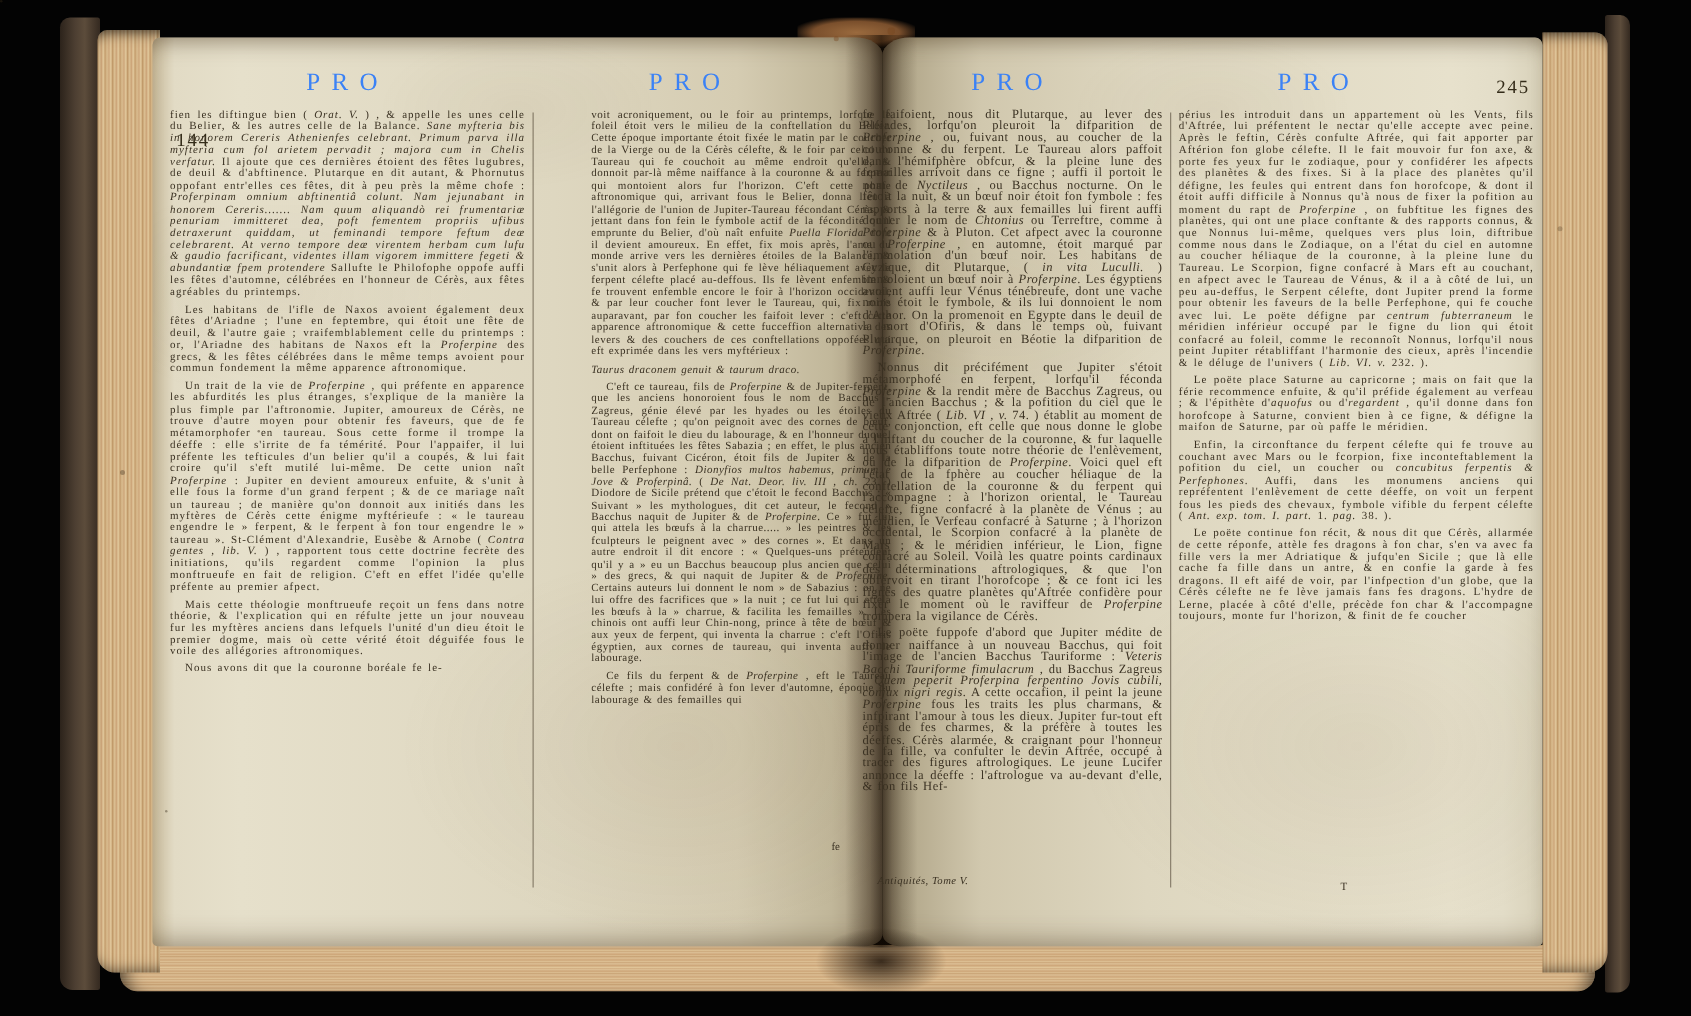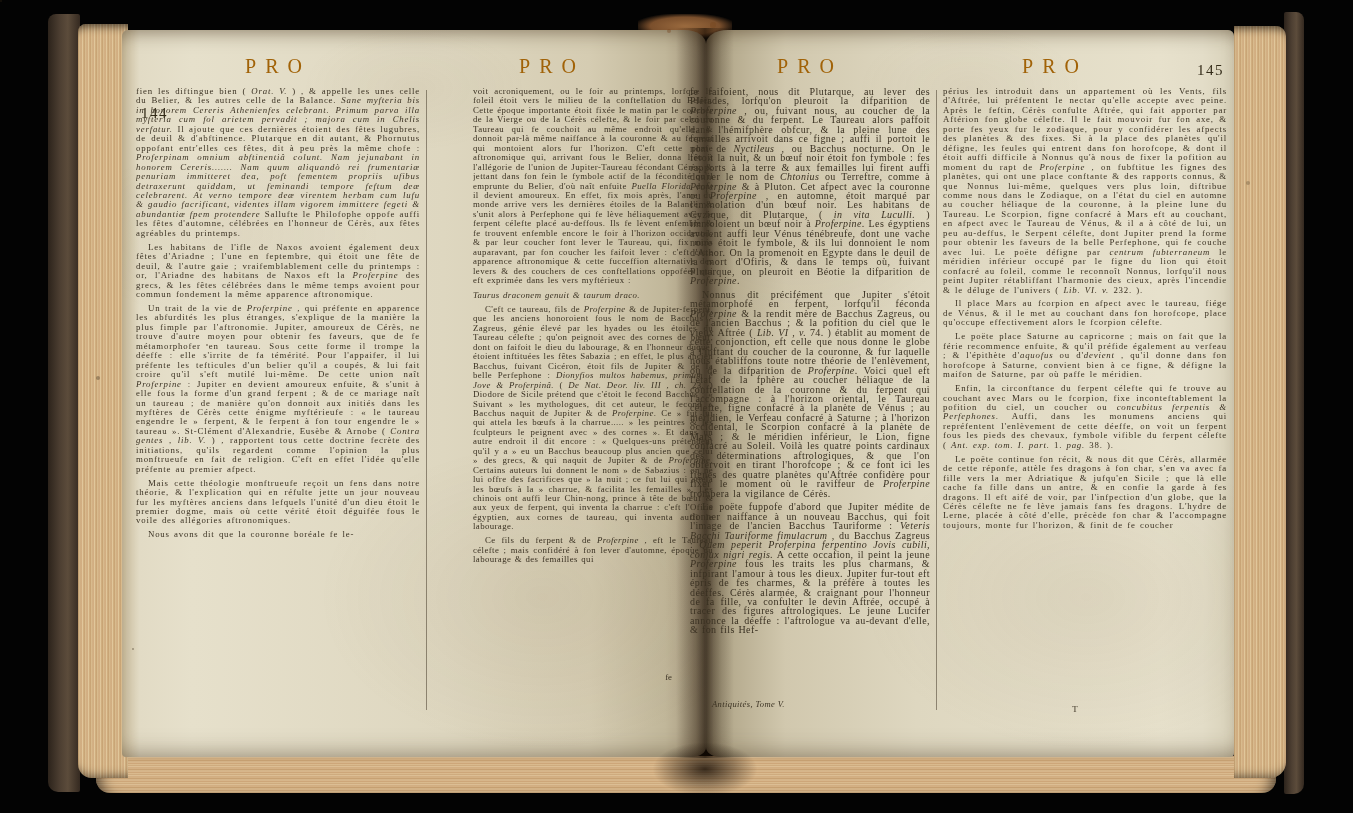--- a/index.html
+++ b/index.html
@@ -33,42 +33,42 @@
   .gutter{position:absolute;left:676px;top:28px;width:58px;height:730px;
        background:linear-gradient(90deg,rgba(30,18,6,0) 0%,rgba(35,22,8,.38) 35%,rgba(22,12,3,.6) 50%,rgba(35,22,8,.34) 65%,rgba(30,18,6,0) 100%);}
   .gutter-bottom{position:absolute;left:652px;top:742px;width:106px;height:54px;
        background:radial-gradient(ellipse at center,rgba(18,9,2,.8) 0%,rgba(18,9,2,0) 70%);}
   .specks{position:absolute;left:0;top:0;width:2px;height:2px;border-radius:50%;background:rgba(45,35,20,.5);
        box-shadow:97px 377px 0 1px rgba(55,42,26,.35),206px 344px 0 0 rgba(55,42,26,.5),
                   132px 648px 0 0 rgba(55,42,26,.4),1247px 182px 0 1px rgba(75,58,38,.3),
                   712px 24px 0 2px rgba(120,70,30,.45),668px 30px 0 1px rgba(120,70,30,.4);}
 
   
-  .runhead{position:absolute;top:55px;text-align:center;font-size:20px;letter-spacing:9px;color:#a16207;}
+  .runhead{position:absolute;top:55px;text-align:center;font-size:20px;letter-spacing:9px;color:#3b82f6;}
   .rh1{left:136px;width:284px;} .rh2{left:432px;width:240px;}
   .rh3{left:690px;width:240px;} .rh4{left:930px;width:250px;}
   .pagenum{position:absolute;top:62px;font-size:15px;letter-spacing:1.5px;color:#332b18;}
   .pn-left{left:141px;margin-top:43px;} .pn-right{left:1172px;width:52px;text-align:right;}
 
   .col{position:absolute;top:87px;height:626px;overflow:hidden;text-align:justify;color:#3a3122;line-height:9.45px;hyphens:auto;}
   .c1{left:136px;width:284px;font-size:8.8px;letter-spacing:.8px;word-spacing:1.3px;}
   .c2{left:432px;width:240px;font-size:8.8px;letter-spacing:.4px;word-spacing:.9px;margin-left:41px;}
   .c3{left:690px;width:240px;font-size:10px;letter-spacing:.4px;word-spacing:.9px;}
   .c4{left:943px;width:284px;font-size:8.8px;letter-spacing:.8px;word-spacing:1.3px;}
   .par{margin:0 0 4.5px;}
   .par.indent{text-indent:12px;}
   .par.cont{text-indent:0;}
   .par.verse{text-align:left;font-style:italic;text-indent:0;margin:5px 0;}
   .col i{font-style:italic;}
   .rule{position:absolute;top:90px;height:620px;width:1px;background:rgba(72,62,46,.55);}
   .rule.lft{left:426px;} .rule.rgt{left:936px;}
   .catchword{position:absolute;font-size:8.8px;color:#3a3122;}
   .cw2{left:432px;top:672px;width:240px;text-align:right;}
   .cw4{left:1058px;top:704px;width:34px;text-align:center;}
-  .colfooter{position:absolute;left:702px;top:699px;font-size:8.5px;font-style:italic;color:#3a3122;letter-spacing:.4px;margin-left:10px;}
+  .colfooter{position:absolute;left:702px;top:699px;font-size:8.5px;font-style:italic;color:#3a3122;letter-spacing:.4px;}
 </style>
 </head>
 <body>
 
 <div class="scene">
 
   <div class="bottom-edge"></div>
   <div class="headband"></div>
   <div class="leather left"></div>
   <div class="leather right"></div>
@@ -78,21 +78,21 @@
   <div class="page right"></div>
   <div class="gutter"></div>
   <div class="gutter-bottom"></div>
   <div class="specks"></div>
 
   <div class="pagenum pn-left">144</div>
   <div class="runhead rh1">PRO</div>
   <div class="runhead rh2">PRO</div>
   <div class="runhead rh3">PRO</div>
   <div class="runhead rh4">PRO</div>
-  <div class="pagenum pn-right">145</div>
+  <div class="pagenum pn-right">245</div>
 
   <div class="rule lft"></div>
   <div class="rule rgt"></div>
 
   <div class="col c1">
       <p class="par cont"><span>fien les diftingue bien ( </span><i>Orat. V.</i><span> ) , &amp; appelle les unes celle du Belier, &amp; les autres celle de la Balance. </span><i>Sane myfteria bis in honorem Cereris Athenienfes celebrant. Primum parva illa myfteria cum fol arietem pervadit ; majora cum in Chelis verfatur.</i><span> Il ajoute que ces dernières étoient des fêtes lugubres, de deuil &amp; d'abftinence. Plutarque en dit autant, &amp; Phornutus oppofant entr'elles ces fêtes, dit à peu près la même chofe : </span><i>Proferpinam omnium abftinentiâ colunt. Nam jejunabant in honorem Cereris....... Nam quum aliquandò rei frumentariæ penuriam immitteret dea, poft fementem propriis ufibus detraxerunt quiddam, ut feminandi tempore feftum deæ celebrarent. At verno tempore deæ virentem herbam cum lufu &amp; gaudio facrificant, videntes illam vigorem immittere fegeti &amp; abundantiæ fpem protendere</i><span> Sallufte le Philofophe oppofe auffi les fêtes d'automne, célébrées en l'honneur de Cérès, aux fêtes agréables du printemps.</span></p>
       <p class="par indent"><span>Les habitans de l'ifle de Naxos avoient également deux fêtes d'Ariadne ; l'une en feptembre, qui étoit une fête de deuil, &amp; l'autre gaie ; vraifemblablement celle du printemps : or, l'Ariadne des habitans de Naxos eft la </span><i>Proferpine</i><span> des grecs, &amp; les fêtes célébrées dans le même temps avoient pour commun fondement la même apparence aftronomique.</span></p>
       <p class="par indent"><span>Un trait de la vie de </span><i>Proferpine</i><span> , qui préfente en apparence les abfurdités les plus étranges, s'explique de la manière la plus fimple par l'aftronomie. Jupiter, amoureux de Cérès, ne trouve d'autre moyen pour obtenir fes faveurs, que de fe métamorphofer en taureau. Sous cette forme il trompe la déeffe : elle s'irrite de fa témérité. Pour l'appaifer, il lui préfente les tefticules d'un belier qu'il a coupés, &amp; lui fait croire qu'il s'eft mutilé lui-même. De cette union naît </span><i>Proferpine</i><span> : Jupiter en devient amoureux enfuite, &amp; s'unit à elle fous la forme d'un grand ferpent ; &amp; de ce mariage naît un taureau ; de manière qu'on donnoit aux initiés dans les myftères de Cérès cette énigme myftérieufe : « le taureau engendre le » ferpent, &amp; le ferpent à fon tour engendre le » taureau ». St-Clément d'Alexandrie, Eusèbe &amp; Arnobe ( </span><i>Contra gentes</i><span> , </span><i>lib. V.</i><span> ) , rapportent tous cette doctrine fecrète des initiations, qu'ils regardent comme l'opinion la plus monftrueufe en fait de religion. C'eft en effet l'idée qu'elle préfente au premier afpect.</span></p>
       <p class="par indent"><span>Mais cette théologie monftrueufe reçoit un fens dans notre théorie, &amp; l'explication qui en réfulte jette un jour nouveau fur les myftères anciens dans lefquels l'unité d'un dieu étoit le premier dogme, mais où cette vérité étoit déguifée fous le voile des allégories aftronomiques.</span></p>
       <p class="par indent"><span>Nous avons dit que la couronne boréale fe le-</span></p>
@@ -103,22 +103,21 @@
       <p class="par indent"><span>C'eft ce taureau, fils de </span><i>Proferpine</i><span> &amp; de Jupiter-ferpent, que les anciens honoroient fous le nom de Bacchus - Zagreus, génie élevé par les hyades ou les étoiles du Taureau célefte ; qu'on peignoit avec des cornes de bœuf, dont on faifoit le dieu du labourage, &amp; en l'honneur duquel étoient inftituées les fêtes Sabazia ; en effet, le plus ancien Bacchus, fuivant Cicéron, étoit fils de Jupiter &amp; de la belle Perfephone : </span><i>Dionyfios multos habemus, primum è Jove &amp; Proferpinâ.</i><span> ( </span><i>De Nat. Deor. liv. III</i><span> , </span><i>ch.</i><span> 23. ) Diodore de Sicile prétend que c'étoit le fecond Bacchus : « Suivant » les mythologues, dit cet auteur, le fecond » Bacchus naquit de Jupiter &amp; de </span><i>Proferpine</i><span>. Ce » fut lui qui attela les bœufs à la charrue..... » les peintres &amp; les fculpteurs le peignent avec » des cornes ». Et dans un autre endroit il dit encore : « Quelques-uns prétendent qu'il y a » eu un Bacchus beaucoup plus ancien que celui » des grecs, &amp; qui naquit de Jupiter &amp; de </span><i>Proferpine</i><span>. Certains auteurs lui donnent le nom » de Sabazius : on ne lui offre des facrifices que » la nuit ; ce fut lui qui attela les bœufs à la » charrue, &amp; facilita les femailles ». Les chinois ont auffi leur Chin-nong, prince à tête de bœuf &amp; aux yeux de ferpent, qui inventa la charrue : c'eft l'Ofiris égyptien, aux cornes de taureau, qui inventa auffi le labourage.</span></p>
       <p class="par indent"><span>Ce fils du ferpent &amp; de </span><i>Proferpine</i><span> , eft le Taureau célefte ; mais confidéré à fon lever d'automne, époque du labourage &amp; des femailles qui</span></p>
     </div>
   <div class="col c3">
       <p class="par cont"><span>fe faifoient, nous dit Plutarque, au lever des Pléiades, lorfqu'on pleuroit la difparition de </span><i>Proferpine</i><span> , ou, fuivant nous, au coucher de la couronne &amp; du ferpent. Le Taureau alors paffoit dans l'hémifphère obfcur, &amp; la pleine lune des femailles arrivoit dans ce figne ; auffi il portoit le nom de </span><i>Nyctileus</i><span> , ou Bacchus nocturne. On le fêtoit la nuit, &amp; un bœuf noir étoit fon fymbole : fes rapports à la terre &amp; aux femailles lui firent auffi donner le nom de </span><i>Chtonius</i><span> ou Terreftre, comme à </span><i>Proferpine</i><span> &amp; à Pluton. Cet afpect avec la couronne ou </span><i>Proferpine</i><span> , en automne, étoit marqué par l'immolation d'un bœuf noir. Les habitans de Cyzique, dit Plutarque, ( </span><i>in vita Luculli.</i><span> ) immoloient un bœuf noir à </span><i>Proferpine</i><span>. Les égyptiens avoient auffi leur Vénus ténébreufe, dont une vache noire étoit le fymbole, &amp; ils lui donnoient le nom d'Athor. On la promenoit en Egypte dans le deuil de la mort d'Ofiris, &amp; dans le temps où, fuivant Plutarque, on pleuroit en Béotie la difparition de </span><i>Proferpine</i><span>.</span></p>
       <p class="par indent"><span>Nonnus dit précifément que Jupiter s'étoit métamorphofé en ferpent, lorfqu'il féconda </span><i>Proferpine</i><span> &amp; la rendit mère de Bacchus Zagreus, ou de l'ancien Bacchus ; &amp; la pofition du ciel que le vieux Aftrée ( </span><i>Lib. VI</i><span> , </span><i>v.</i><span> 74. ) établit au moment de cette conjonction, eft celle que nous donne le globe à l'inftant du coucher de la couronne, &amp; fur laquelle nous établiffons toute notre théorie de l'enlèvement, ou de la difparition de </span><i>Proferpine</i><span>. Voici quel eft l'état de la fphère au coucher héliaque de la conftellation de la couronne &amp; du ferpent qui l'accompagne : à l'horizon oriental, le Taureau célefte, figne confacré à la planète de Vénus ; au méridien, le Verfeau confacré à Saturne ; à l'horizon occidental, le Scorpion confacré à la planète de Mars ; &amp; le méridien inférieur, le Lion, figne confacré au Soleil. Voilà les quatre points cardinaux des déterminations aftrologiques, &amp; que l'on obfervoit en tirant l'horofcope ; &amp; ce font ici les fignes des quatre planètes qu'Aftrée confidère pour fixer le moment où le raviffeur de </span><i>Proferpine</i><span> trompera la vigilance de Cérès.</span></p>
       <p class="par indent"><span>Le poëte fuppofe d'abord que Jupiter médite de donner naiffance à un nouveau Bacchus, qui foit l'image de l'ancien Bacchus Tauriforme : </span><i>Veteris Bacchi Tauriforme fimulacrum</i><span> , du Bacchus Zagreus : </span><i>Quem peperit Proferpina ferpentino Jovis cubili, conjux nigri regis.</i><span> A cette occafion, il peint la jeune </span><i>Proferpine</i><span> fous les traits les plus charmans, &amp; infpirant l'amour à tous les dieux. Jupiter fur-tout eft épris de fes charmes, &amp; la préfère à toutes les déeffes. Cérès alarmée, &amp; craignant pour l'honneur de fa fille, va confulter le devin Aftrée, occupé à tracer des figures aftrologiques. Le jeune Lucifer annonce la déeffe : l'aftrologue va au-devant d'elle, &amp; fon fils Hef-</span></p>
     </div>
   <div class="col c4">
       <p class="par cont"><span>périus les introduit dans un appartement où les Vents, fils d'Aftrée, lui préfentent le nectar qu'elle accepte avec peine. Après le feftin, Cérès confulte Aftrée, qui fait apporter par Aftérion fon globe célefte. Il le fait mouvoir fur fon axe, &amp; porte fes yeux fur le zodiaque, pour y confidérer les afpects des planètes &amp; des fixes. Si à la place des planètes qu'il défigne, les feules qui entrent dans fon horofcope, &amp; dont il étoit auffi difficile à Nonnus qu'à nous de fixer la pofition au moment du rapt de </span><i>Proferpine</i><span> , on fubftitue les fignes des planètes, qui ont une place conftante &amp; des rapports connus, &amp; que Nonnus lui-même, quelques vers plus loin, diftribue comme nous dans le Zodiaque, on a l'état du ciel en automne au coucher héliaque de la couronne, à la pleine lune du Taureau. Le Scorpion, figne confacré à Mars eft au couchant, en afpect avec le Taureau de Vénus, &amp; il a à côté de lui, un peu au-deffus, le Serpent célefte, dont Jupiter prend la forme pour obtenir les faveurs de la belle Perfephone, qui fe couche avec lui. Le poëte défigne par </span><i>centrum fubterraneum</i><span> le méridien inférieur occupé par le figne du lion qui étoit confacré au foleil, comme le reconnoît Nonnus, lorfqu'il nous peint Jupiter rétabliffant l'harmonie des cieux, après l'incendie &amp; le déluge de l'univers ( </span><i>Lib. VI. v.</i><span> 232. ).</span></p>
-      <p class="par indent"><span>Il place Mars au fcorpion en afpect avec le taureau, fiége de Vénus, &amp; il le met au couchant dans fon horofcope, place qu'occupe effectivement alors le fcorpion célefte.</span></p>
-      <p class="par indent"><span>Le poëte place Saturne au capricorne ; mais on fait que la férie recommence enfuite, &amp; qu'il préfide également au verfeau ; &amp; l'épithète d'</span><i>aquofus</i><span> ou d'</span><i>devient</i><span> , qu'il donne dans fon horofcope à Saturne, convient bien à ce figne, &amp; défigne la maifon de Saturne, par où paffe le méridien.</span></p>
+      <p class="par indent"><span>Le poëte place Saturne au capricorne ; mais on fait que la férie recommence enfuite, &amp; qu'il préfide également au verfeau ; &amp; l'épithète d'</span><i>aquofus</i><span> ou d'</span><i>regardent</i><span> , qu'il donne dans fon horofcope à Saturne, convient bien à ce figne, &amp; défigne la maifon de Saturne, par où paffe le méridien.</span></p>
       <p class="par indent"><span>Enfin, la circonftance du ferpent célefte qui fe trouve au couchant avec Mars ou le fcorpion, fixe inconteftablement la pofition du ciel, un coucher ou </span><i>concubitus ferpentis &amp; Perfephones</i><span>. Auffi, dans les monumens anciens qui repréfentent l'enlèvement de cette déeffe, on voit un ferpent fous les pieds des chevaux, fymbole vifible du ferpent célefte ( </span><i>Ant. exp. tom. I. part.</i><span> 1. </span><i>pag.</i><span> 38. ).</span></p>
       <p class="par indent"><span>Le poëte continue fon récit, &amp; nous dit que Cérès, allarmée de cette réponfe, attèle fes dragons à fon char, s'en va avec fa fille vers la mer Adriatique &amp; jufqu'en Sicile ; que là elle cache fa fille dans un antre, &amp; en confie la garde à fes dragons. Il eft aifé de voir, par l'infpection d'un globe, que la Cérès célefte ne fe lève jamais fans fes dragons. L'hydre de Lerne, placée à côté d'elle, précède fon char &amp; l'accompagne toujours, monte fur l'horizon, &amp; finit de fe coucher</span></p>
     </div>
 
   <div class="catchword cw2">fe</div>
   <div class="colfooter">Antiquités, Tome V.</div>
   <div class="catchword cw4">T</div>
 </div>
 
 </body></html>

